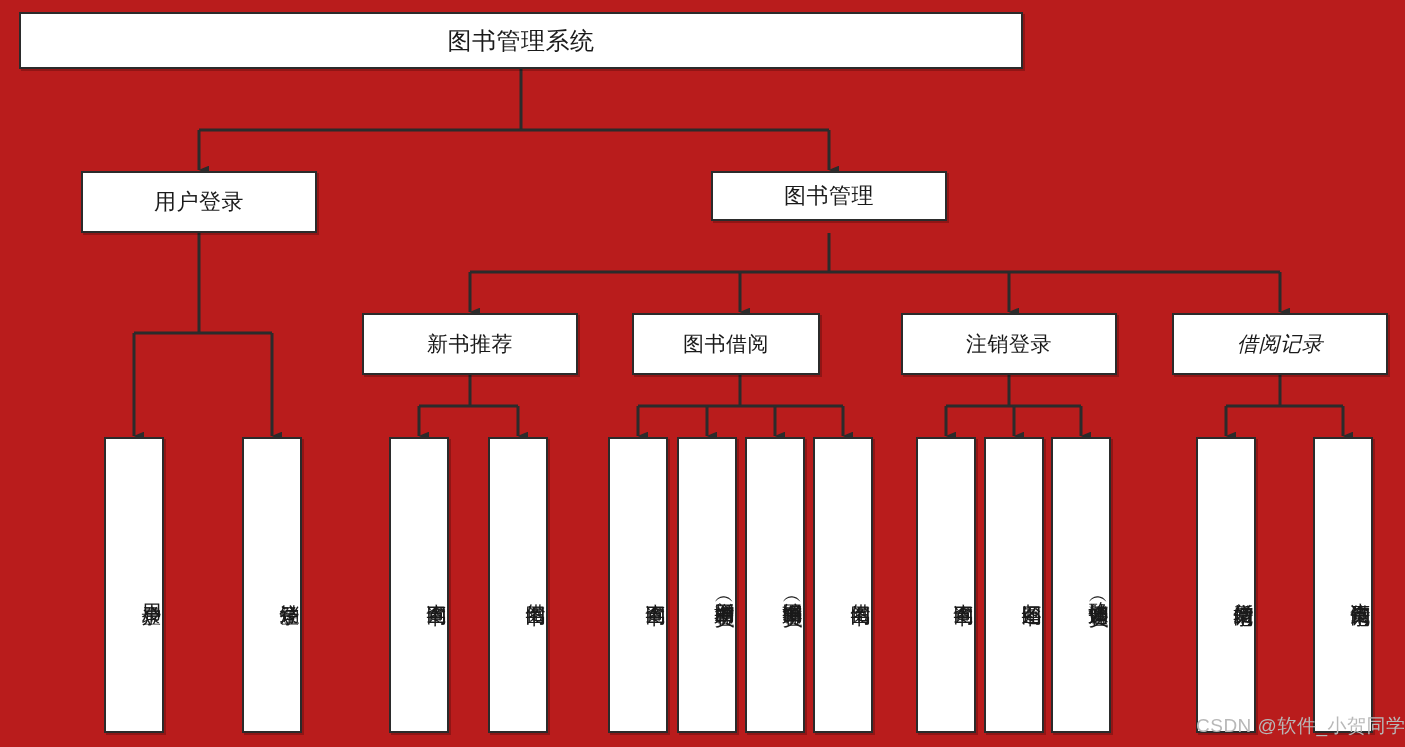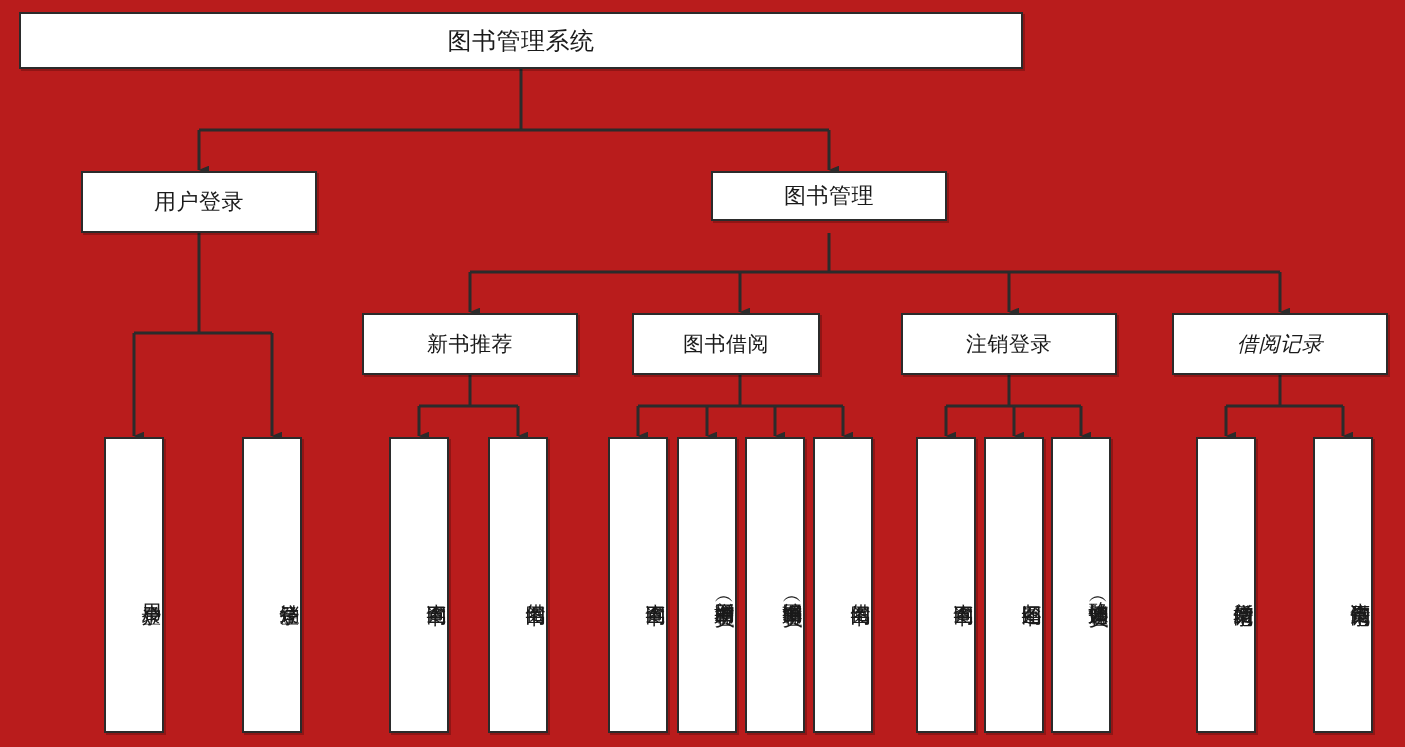--- a/index.html
+++ b/index.html
@@ -173,13 +173,14 @@
         <span class="node-label">确认归还（管理员）</span>
       </div>
       <div class="node-box level-3 leaf" style="left: 1196px; top: 437px; width: 60px; height: 296px;">
         <span class="node-label">新增借阅记录</span>
       </div>
       <div class="node-box level-3 leaf" style="left: 1313px; top: 437px; width: 60px; height: 296px;">
         <span class="node-label">查询借阅记录</span>
       </div>
     </div>
 
+  <div id="watermark" style="left: 1196px; top: 713px;">CSDN @软件_小贺同学</div>
 </div>
 
 </body></html>

